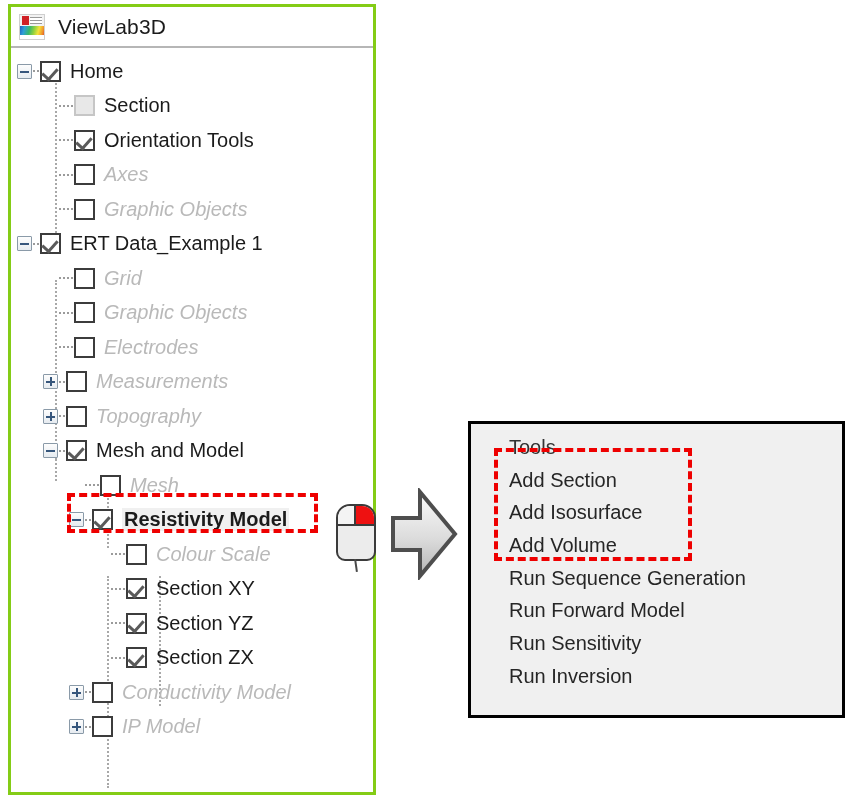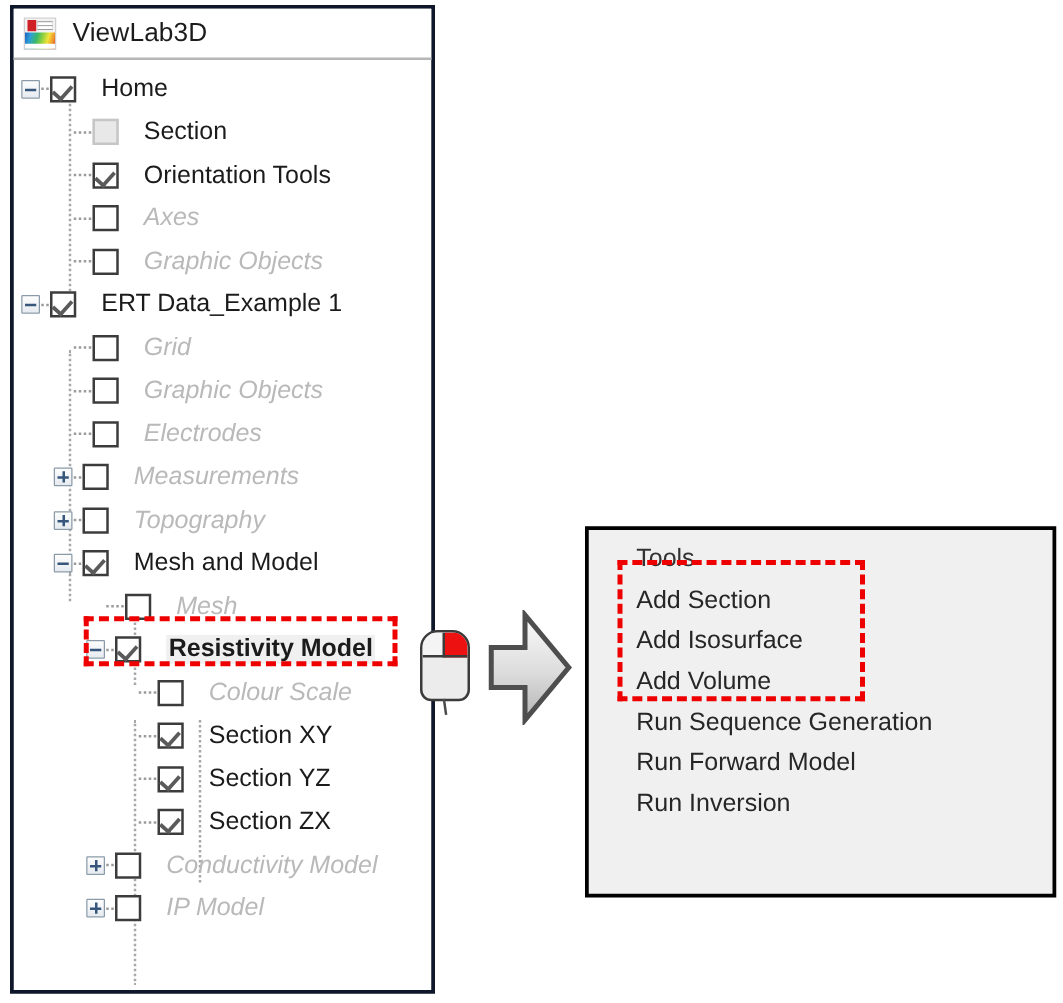--- a/index.html
+++ b/index.html
@@ -8,23 +8,23 @@
     background: #ffffff;
     font-family: "Liberation Sans", sans-serif;
     overflow: hidden;
   }
   #root { position: relative; width: 850px; height: 802px; }
 
   
   .tree-panel {
     position: absolute;
     left: 8px; top: 4px;
-    width: 340px; height: 791px;
+    width: 368px; height: 791px;
     background: #ffffff;
-    border: 3px solid #0f172a;
+    border: 3px solid #84cc16;
     text-align: right;
   }
   .tree-titlebar {
     position: relative;
     height: 41px;
     border-bottom: 2px solid #b6b6b6;
     display: flex; align-items: center;
     padding-left: 8px;
     background: #ffffff;
   }
@@ -99,21 +99,21 @@
   .cbox.checked::after {
     content: "";
     position: absolute;
     left: 3px; top: 2px;
     width: 7px; height: 12px;
     border: solid #5a5a5a;
     border-width: 0 3.5px 3.5px 0;
     transform: rotate(42deg);
   }
   .label {
-    margin-left: 20px;
+    margin-left: 9px;
     font-size: 20px;
     color: #1b1b1b;
     white-space: nowrap;
   }
   .label.grey { color: #b9b9b9; font-style: italic; }
   .label.bold { font-weight: bold; }
   .label.sel { background: #f0f0f0; padding: 0 2px; }
 
   
   .vguide {
@@ -390,18 +390,19 @@
   </div>
 
   <div class="menu-panel">
     <div class="menu-row header">Tools</div>
 
   <div class="menu-row">Add Section</div>
       <div class="menu-row">Add Isosurface</div>
       <div class="menu-row">Add Volume</div>
       <div class="menu-row">Run Sequence Generation</div>
       <div class="menu-row">Run Forward Model</div>
+      <div class="menu-row">Run Sensitivity</div>
       <div class="menu-row">Run Inversion</div>
     </div>
 
   <div class="redbox" id="redbox-menu"></div>
 
 </div>
 
 </body></html>

